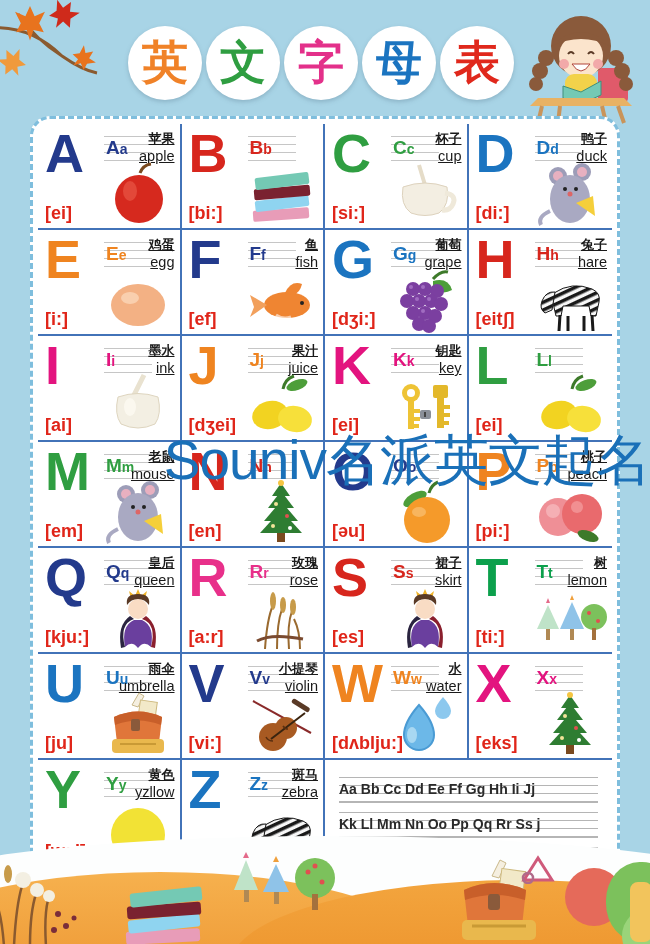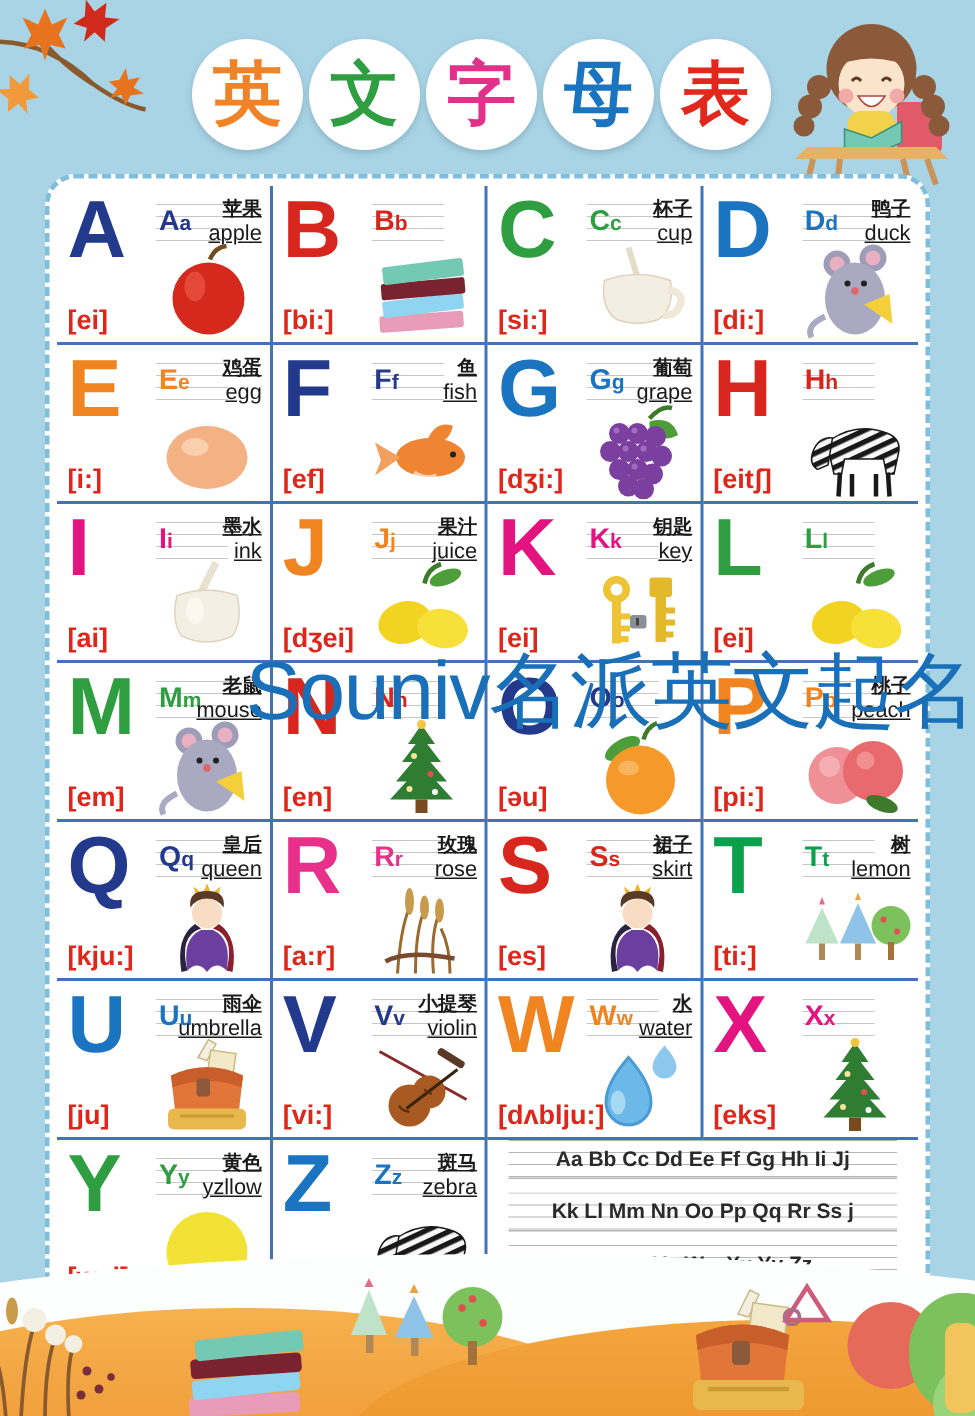--- a/index.html
+++ b/index.html
@@ -29,21 +29,21 @@
   .guide .gu{font-size:19px;}
   .guide .gl{font-size:14px;}
   .words{position:absolute;right:5px;top:6px;width:86px;text-align:right;color:#1a1a1a;text-decoration:underline;}
   .words .cn{font-size:13px;font-weight:700;}
   .words .en{font-size:14.5px;}
   .phon{position:absolute;left:7px;bottom:4px;color:#e02519;font-weight:800;font-size:18px;}
   .art{position:absolute;right:3px;bottom:1px;width:78px;height:66px;}
   .art svg{width:100%;height:100%;}
 
   
-  .summary{grid-column:3/5;padding:0 10px 0 14px;text-align:center;}
+  .summary{grid-column:3/5;padding:17px 10px 0 14px;}
   .abc-line{position:relative;height:25px;margin:0 4px 9px 0;
             background-image:linear-gradient(#b5b5b5 1px,transparent 1px);
             background-size:100% 8px;border-bottom:1px solid #b5b5b5;
             font-size:14px;font-weight:800;color:#2a2a2a;line-height:24px;white-space:nowrap;
             letter-spacing:0;}
 
   
   .watermark{position:absolute;left:0;top:424px;width:650px;text-align:right;z-index:9;
              font-size:55px;font-weight:400;letter-spacing:-1px;pointer-events:none;}
 
@@ -232,20 +232,24 @@
                 <circle cx="36" cy="20" r="2"></circle>
                 <circle cx="30" cy="32" r="2"></circle>
                 <circle cx="42" cy="32" r="2"></circle>
                 <circle cx="36" cy="44" r="2"></circle>
               </g>
             </svg></div>
         </div>
         <div class="cell col4 row2">
           <div class="big" style="color:#d7261d">H</div>
           <div class="guide" style="color:#d7261d"><span class="gu">H</span><span class="gl">h</span></div>
+          <div class="words">
+            <div class="cn">兔子</div>
+            <div class="en">hare</div>
+          </div>
           <div class="phon">[eitʃ]</div>
           <div class="art"><svg viewBox="0 0 76 66">
               <defs>
                 <pattern id="zp" width="7" height="7" patternUnits="userSpaceOnUse" patternTransform="rotate(65)">
                   <rect width="7" height="7" fill="#f7f7f7"></rect>
                   <rect width="3.5" height="7" fill="#191919"></rect>
                 </pattern>
               </defs>
               <g fill="url(#zp)" stroke="#181818" stroke-width="1">
                 <path d="M22 26 q18 -12 38 -4 q9 4 7 13 l-3 14 h-5 l-2 -10 h-26 l-2 10 h-5 l-3 -13 q-4 -8 1 -10z"></path>

